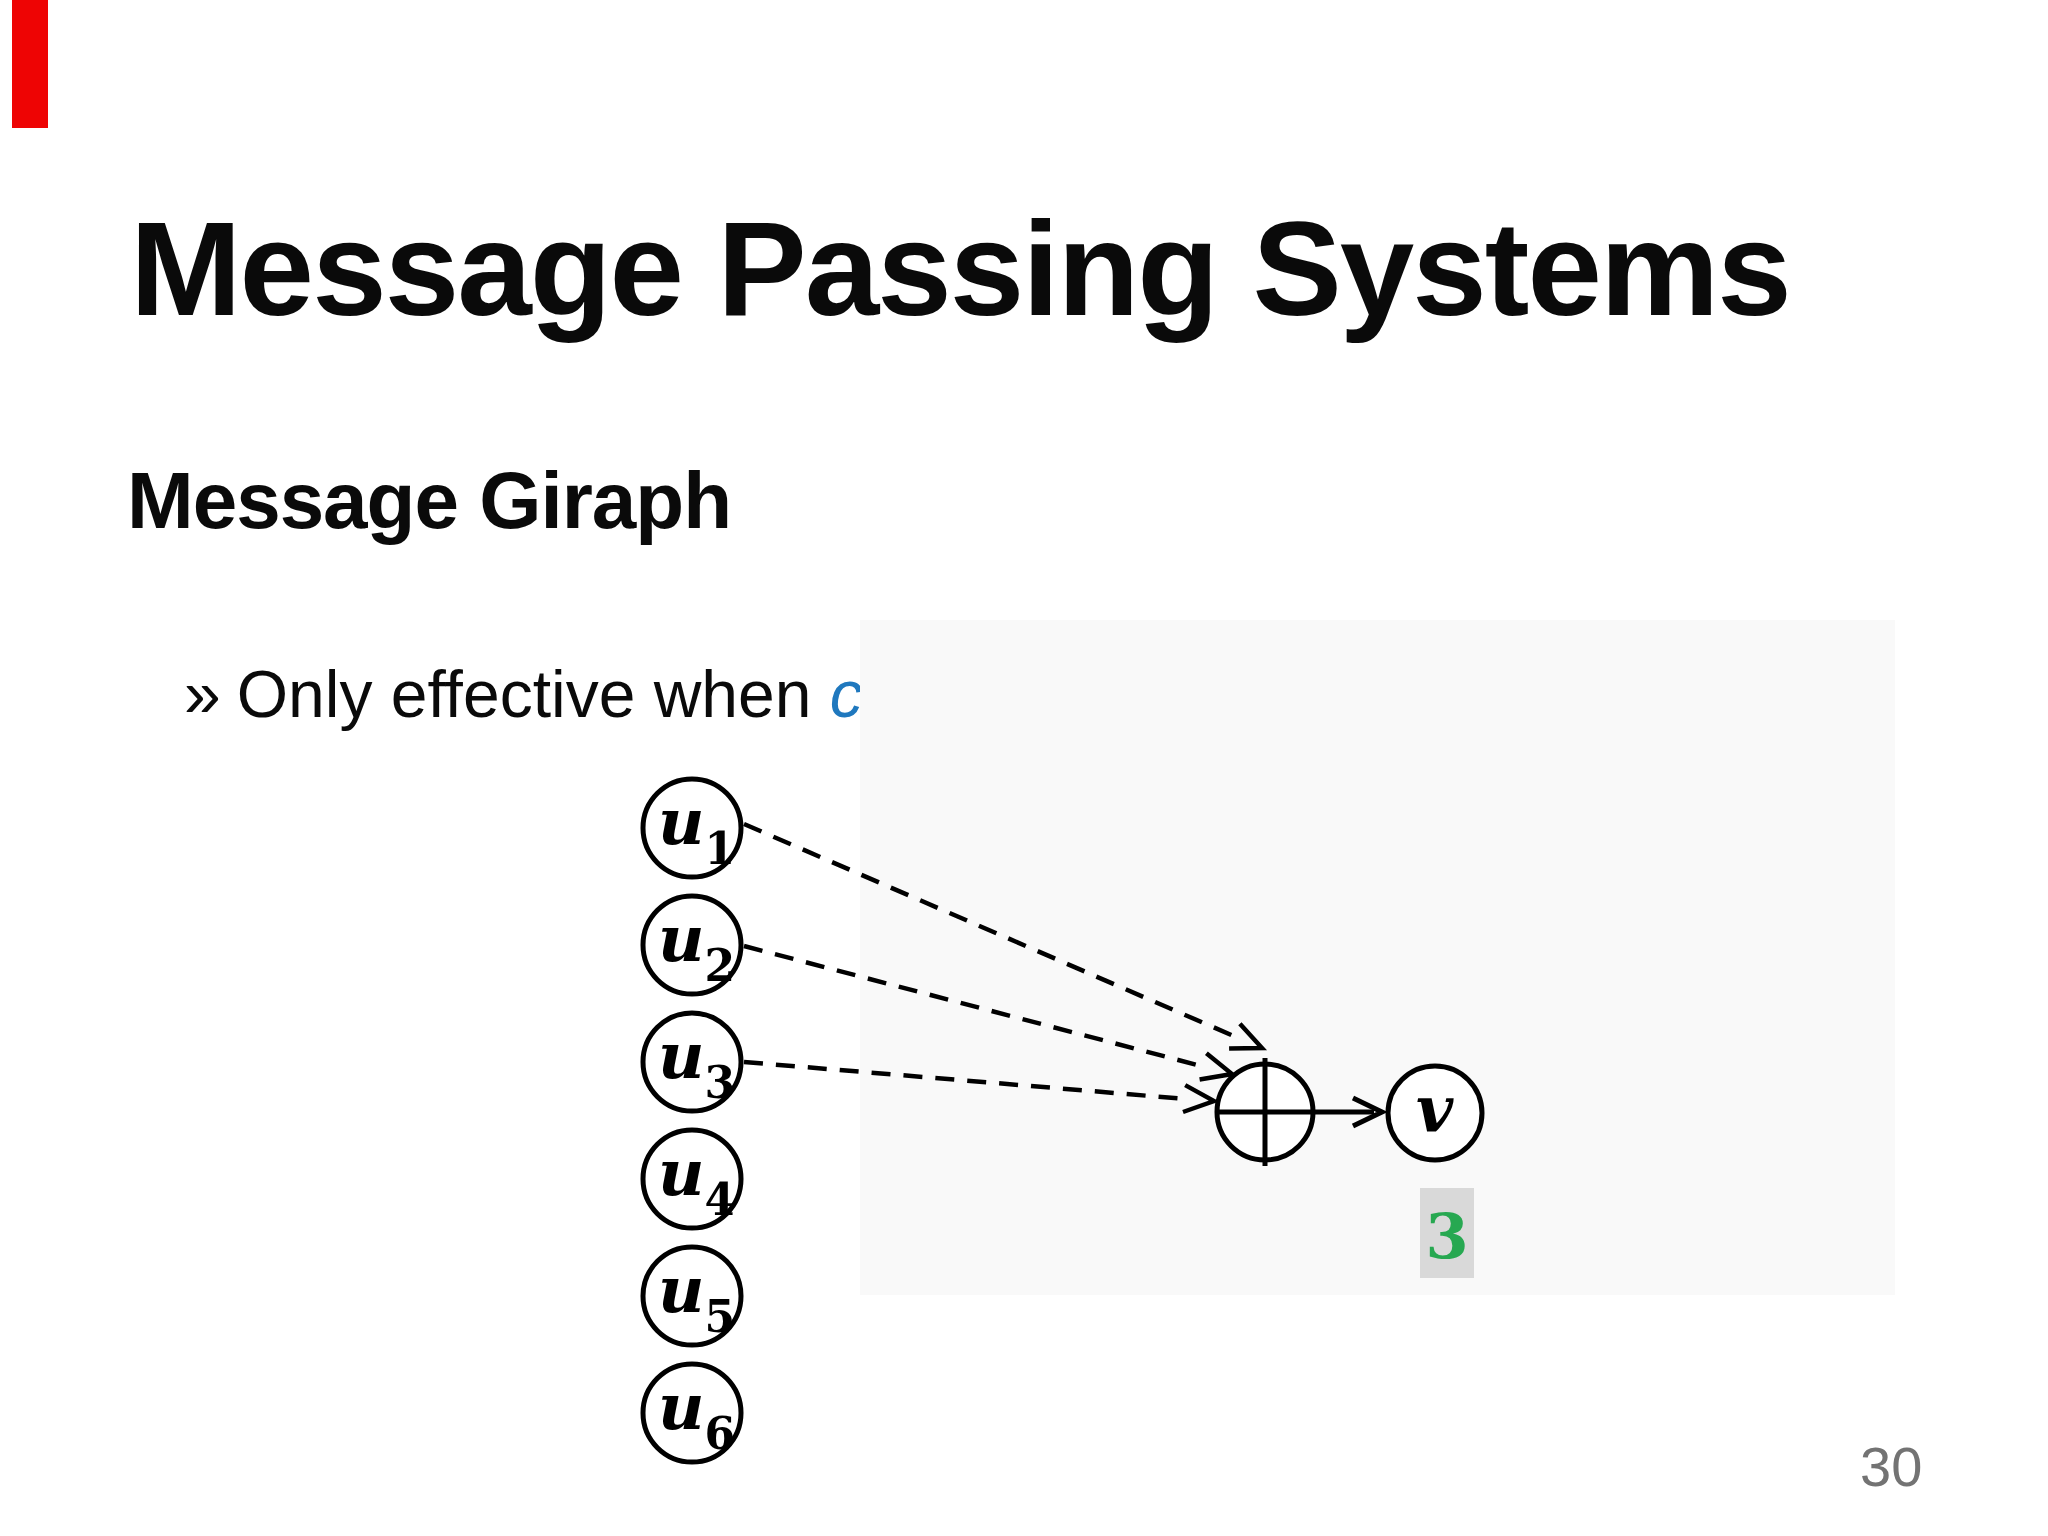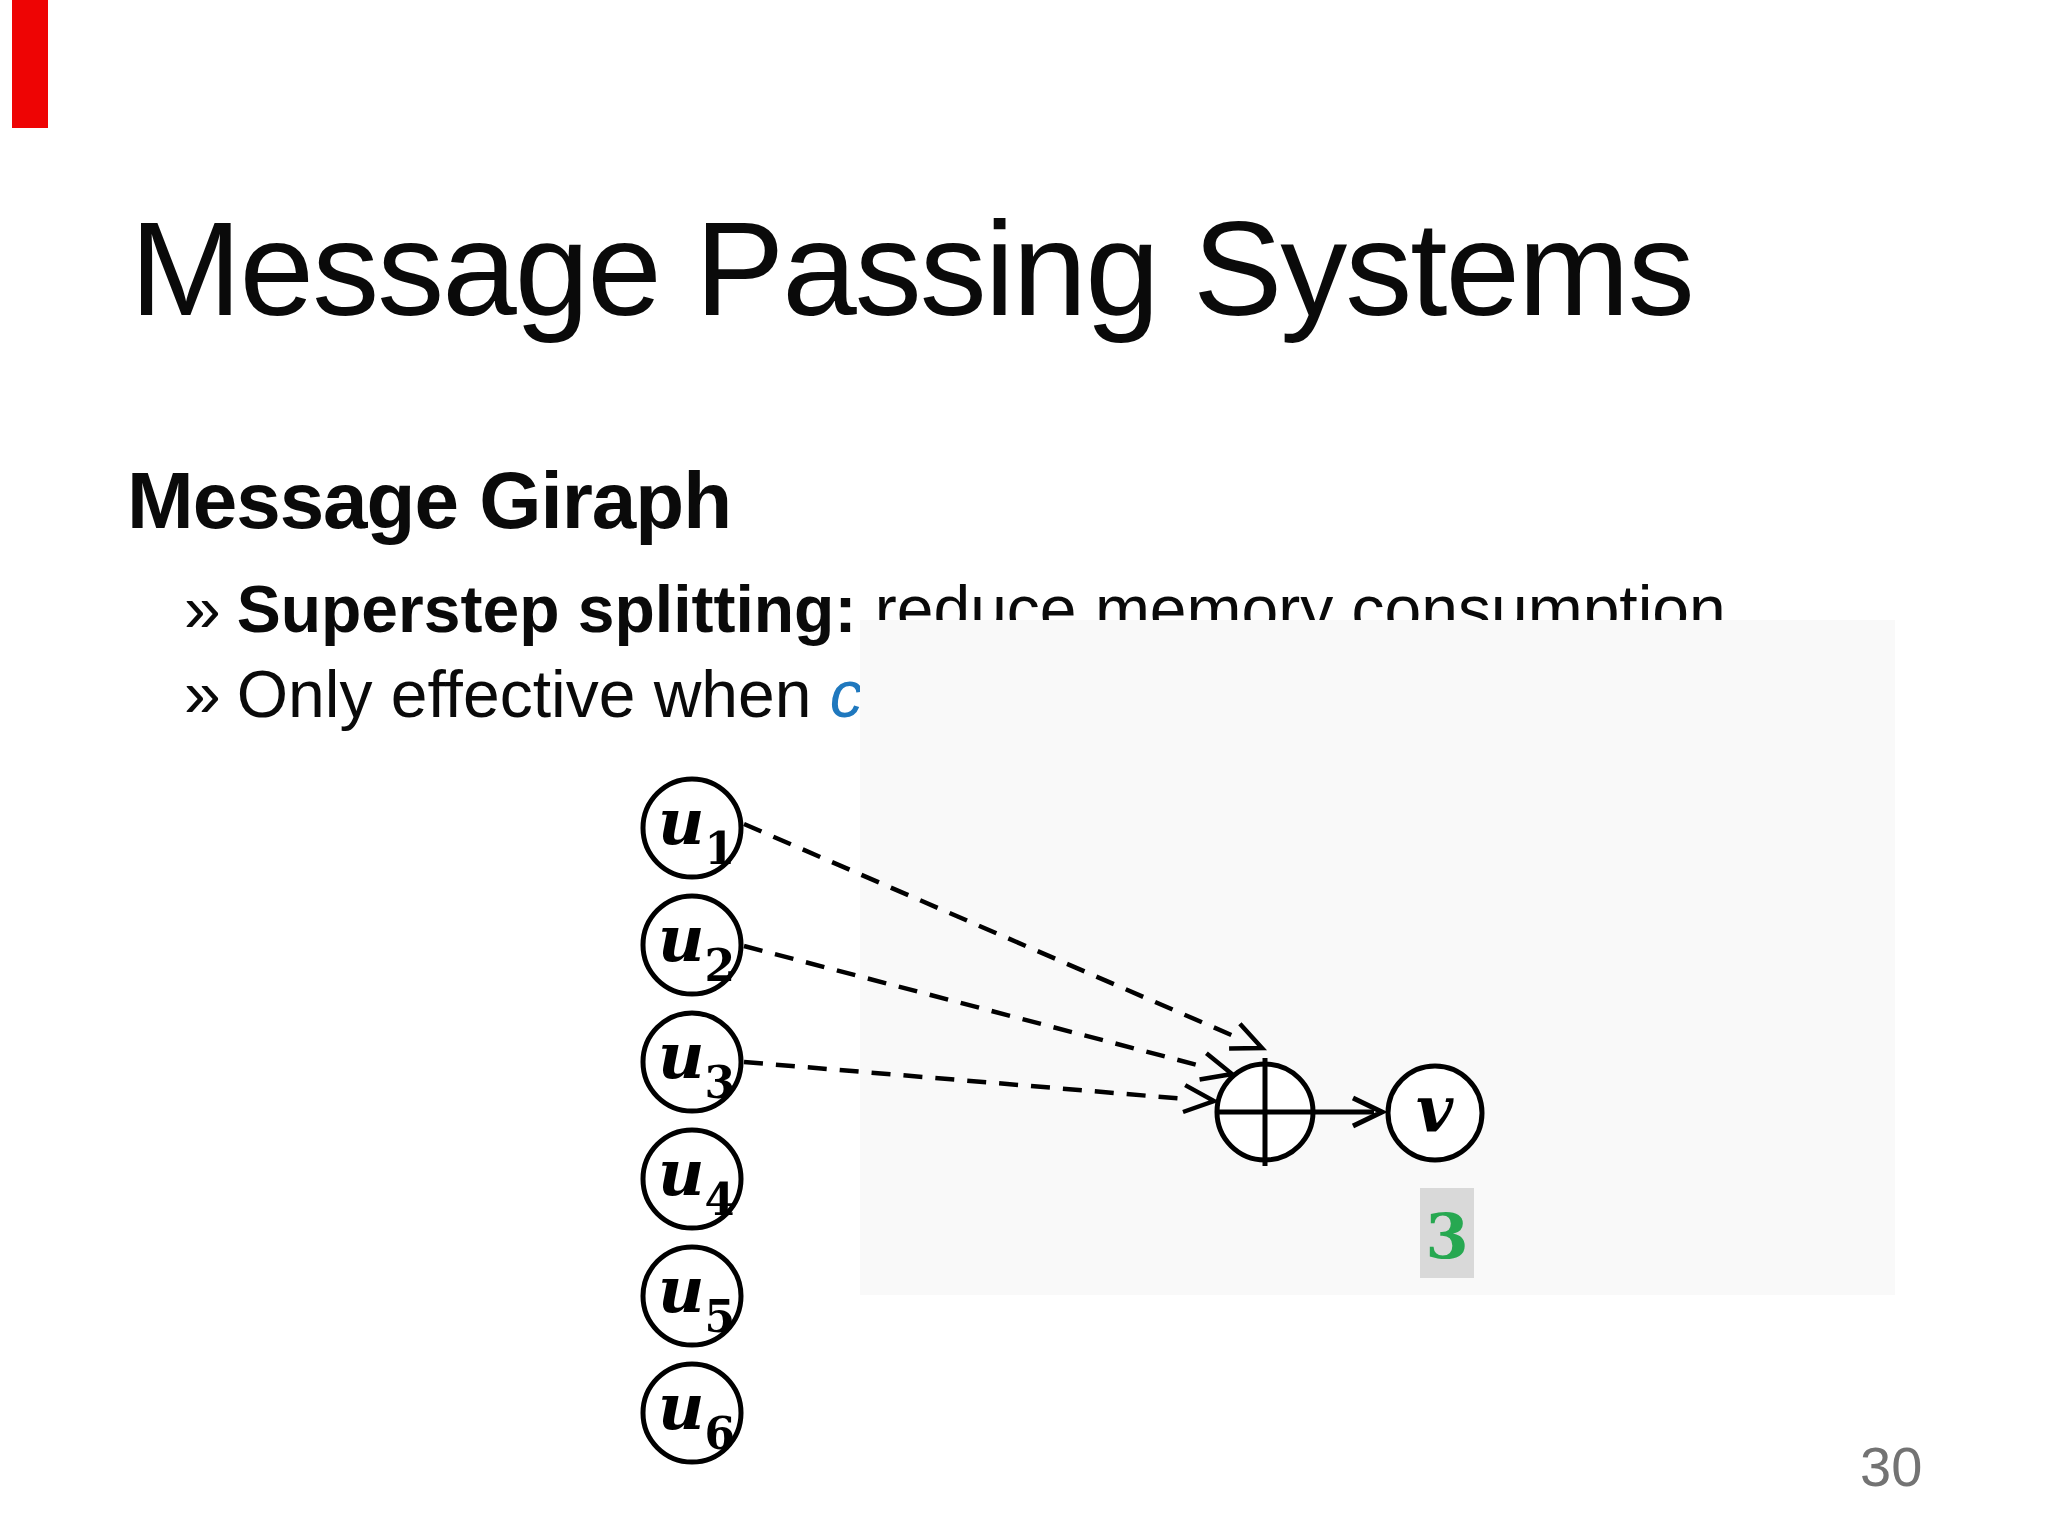--- a/index.html
+++ b/index.html
@@ -10,21 +10,21 @@
     overflow:hidden;
     font-family:"Liberation Sans",sans-serif;
     color:#000;
   }
   .accent-bar{
     position:absolute;left:12px;top:0;width:36px;height:128px;
     background:#ee0404;
   }
   .slide-title{
     position:absolute;left:130px;top:202px;
-    font-size:134px;font-weight:400;line-height:1;
+    font-size:134px;font-weight:700;line-height:1;
     letter-spacing:-2px;white-space:nowrap;color:#0a0a0a;
   }
   .section-heading{
     position:absolute;left:127px;top:461px;
     font-size:80px;font-weight:700;line-height:1;
     letter-spacing:-1px;white-space:nowrap;color:#0a0a0a;
   }
   .bullet-row{
     position:absolute;left:184px;
     font-size:66px;line-height:1;white-space:nowrap;color:#0a0a0a;
@@ -57,23 +57,20 @@
 <body>
 
 <div class="slide">
 
   <div class="accent-bar"></div>
 
   <div class="slide-title">Message Passing Systems</div>
 
   <div class="section-heading">Message Giraph</div>
 
-  <div class="bullet-row bullet-row-1">
-    <span class="bullet-marker">»</span><span class="seg bold">Superstep splitting:</span><span class="seg"> reduce memory consumption</span>
-  </div>
 
   <div class="bullet-row bullet-row-2">
     <span class="bullet-marker">»</span><span class="seg">Only effective when </span><span class="seg blue-italic" style="color:#1f78be">compute</span><span class="seg" style="color:#1f78be">(.)</span><span class="seg"> is </span><span class="seg bold">distributive</span>
   </div>
 
   <svg class="diagram-svg" viewBox="0 0 2048 1536">
 
     <rect x="860" y="620" width="1035" height="675" fill="#f9f9f9"></rect>
 
     <rect x="1420" y="1188" width="54" height="90" fill="#d9d9d9"></rect>

